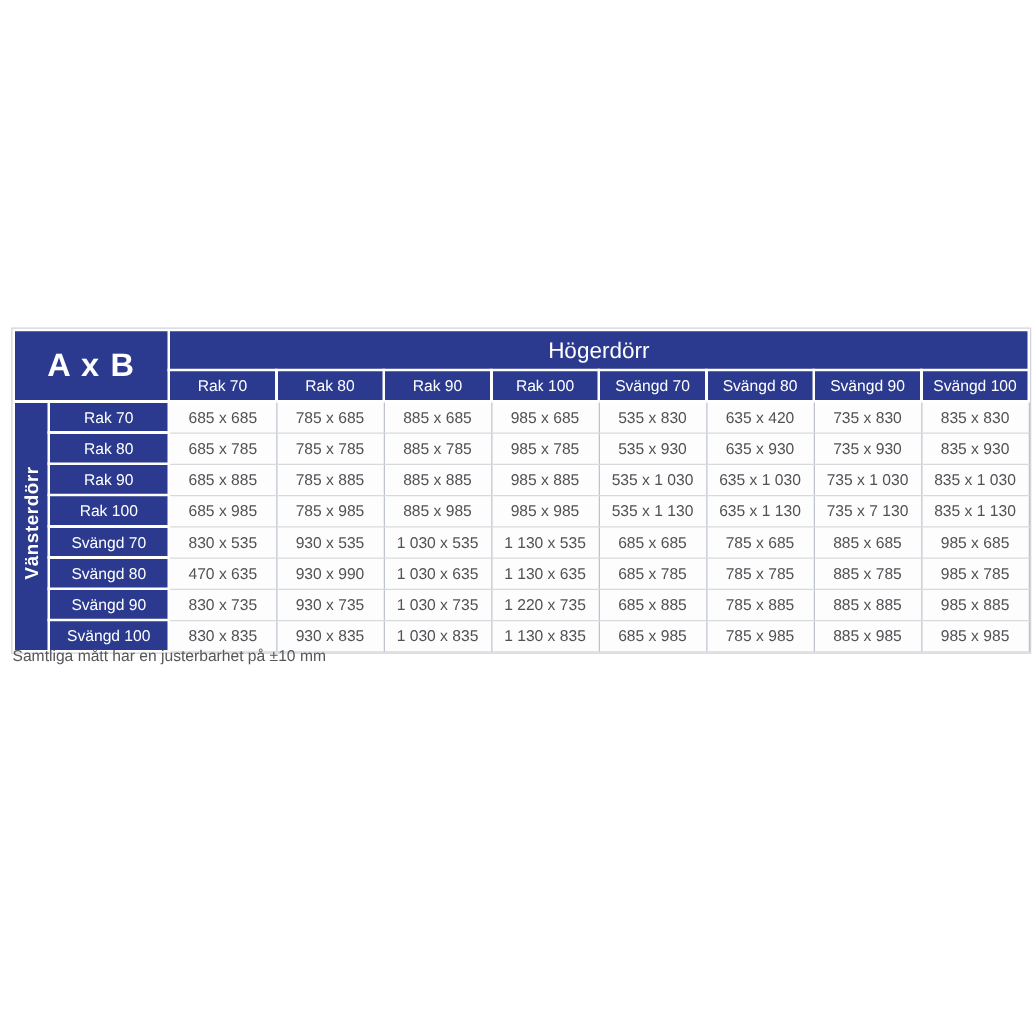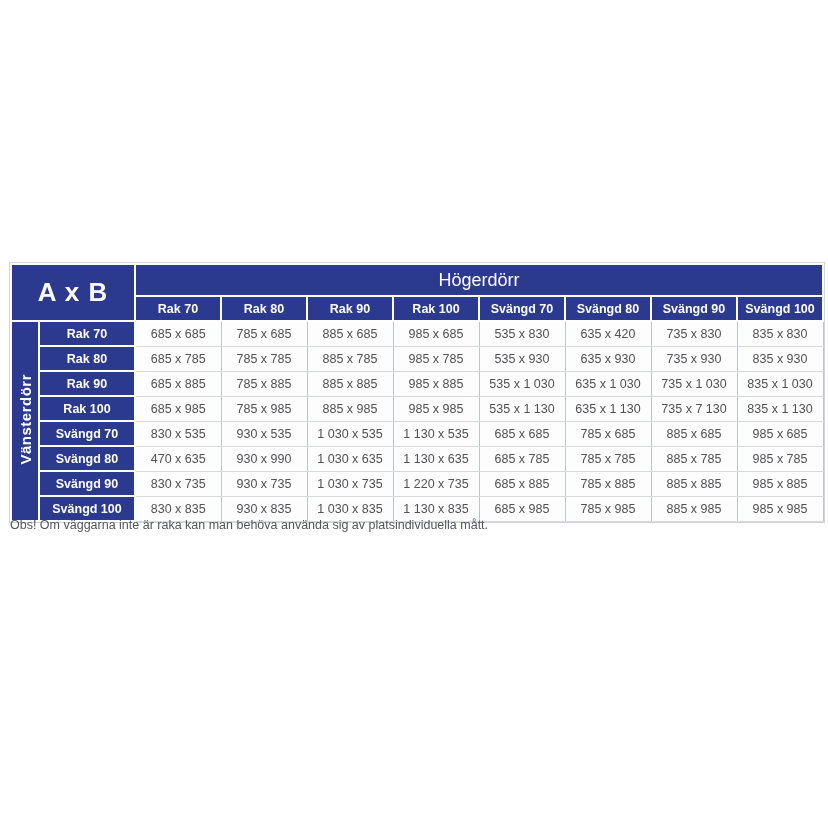--- a/index.html
+++ b/index.html
@@ -43,21 +43,21 @@
     font-weight: bold;
     letter-spacing: 1px;
   }
   .banner {
     font-size: 18px;
     font-weight: normal;
     height: 30px;
   }
   .colhead, .rowhead {
     font-size: 12.5px;
-    font-weight: bold;
+    font-weight: normal;
     height: 23px;
   }
   .vlabel {
     width: 28px;
   }
   .vlabel span {
     display: inline-block;
     writing-mode: vertical-rl;
     transform: rotate(180deg);
     font-size: 15px;
@@ -206,16 +206,16 @@
             <td class="data">685 x 985</td>
             <td class="data">785 x 985</td>
             <td class="data">885 x 985</td>
             <td class="data">985 x 985</td>
           </tr>
         </tbody>
     </table>
   </div>
 
   <div class="notes">
-    <div>Obs! Om väggarna inte är raka kan man behöva använda sig av platsindividuella mått.</div>
+    <div>Samtliga mått har en justerbarhet på ±10 mm</div>
   </div>
 
 </div>
 
 </body></html>

